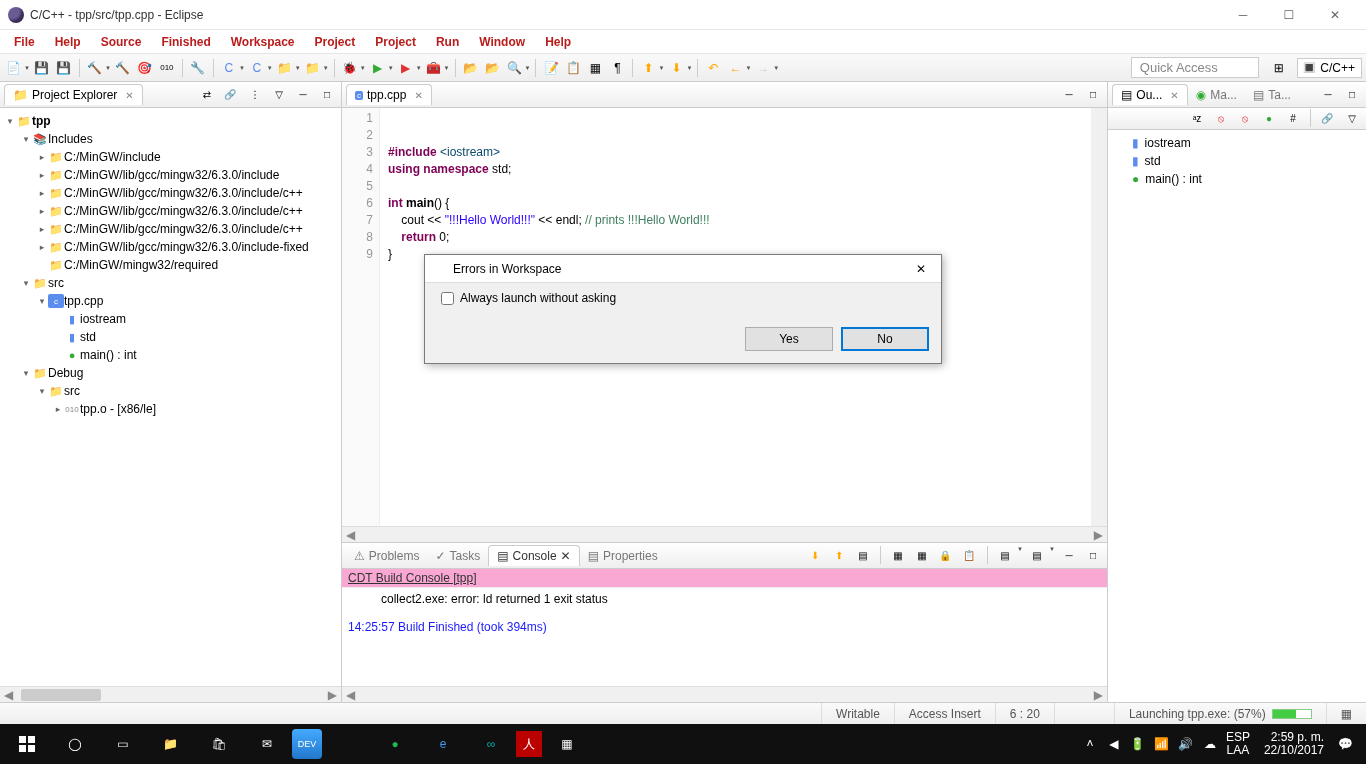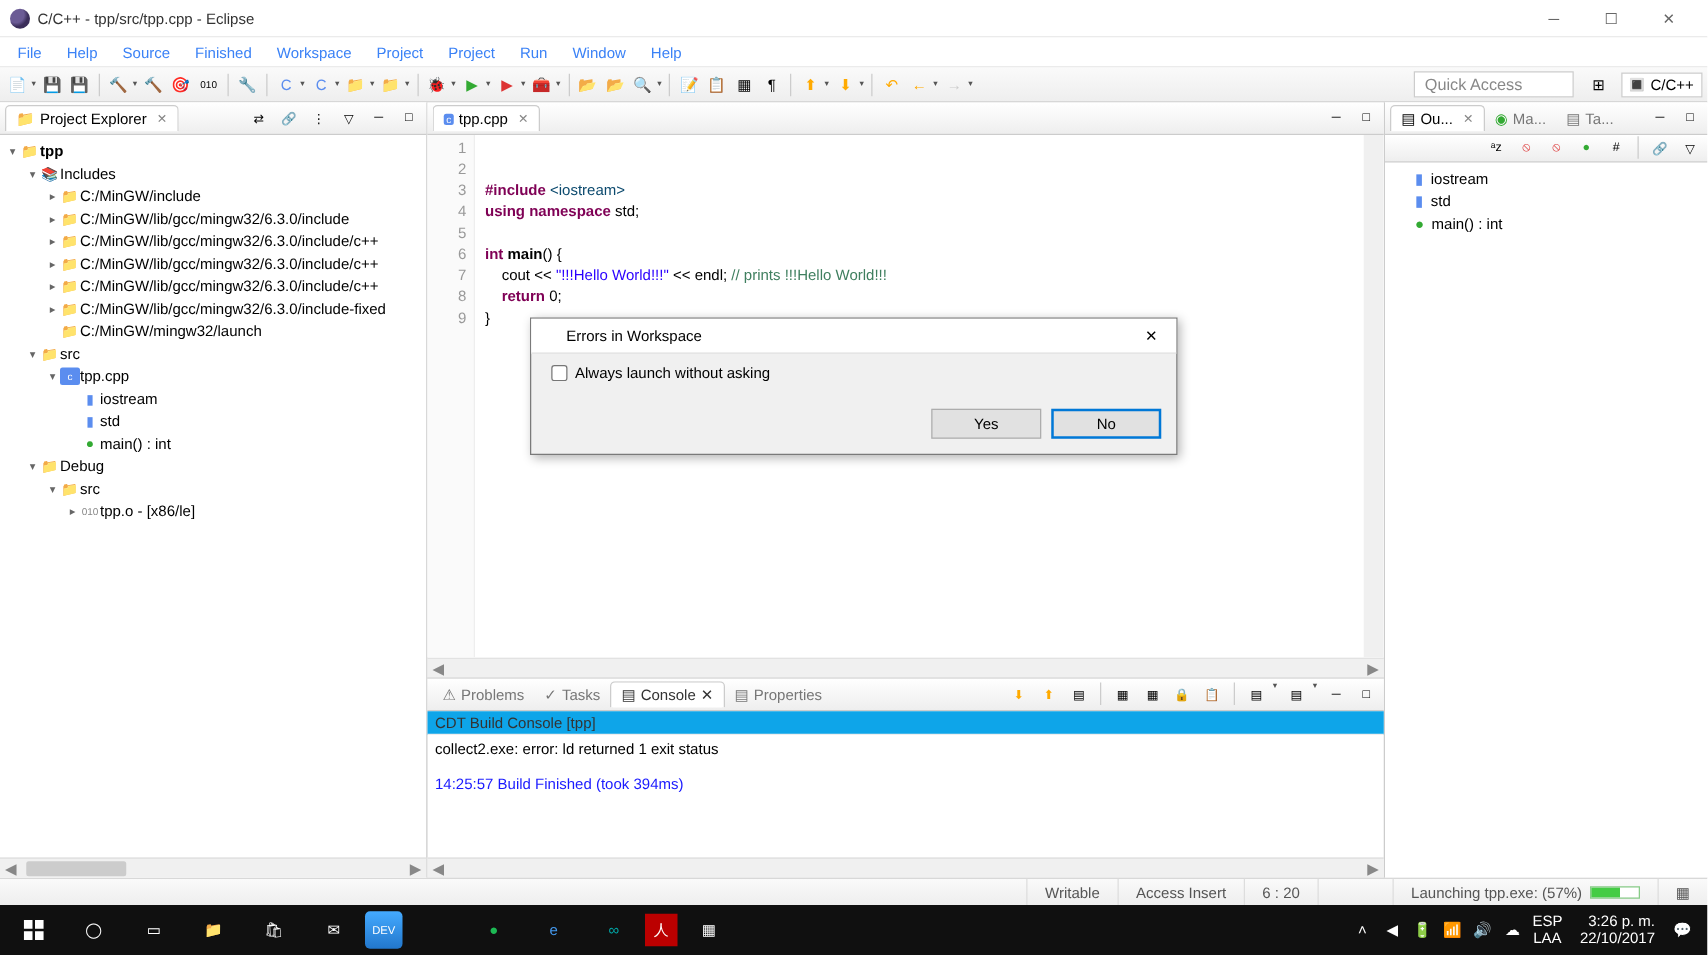--- a/index.html
+++ b/index.html
@@ -3,21 +3,21 @@
 <meta charset="utf-8">
 <style>
 * { margin: 0; padding: 0; box-sizing: border-box; font-family: "Segoe UI", Tahoma, sans-serif; font-size: 12px; }
 body { background: #fff; overflow: hidden; width: 1366px; height: 768px; position: relative; }
 .titlebar { height: 30px; background: #fff; display: flex; align-items: center; padding: 0 8px; border-bottom: 1px solid #e5e5e5; }
 .titlebar .eclipse-icon { width: 16px; height: 16px; background: radial-gradient(circle at 30% 30%, #6b5b95 40%, #3b2e5a 60%); border-radius: 50%; margin-right: 6px; }
 .titlebar .title { color: #333; flex: 1; }
 .win-controls { display: flex; gap: 0; }
 .win-btn { width: 46px; height: 30px; display: flex; align-items: center; justify-content: center; color: #666; cursor: pointer; }
 .menubar { height: 24px; background: #fff; display: flex; align-items: center; padding: 0 4px; border-bottom: 1px solid #e5e5e5; }
-.menubar .menu-item { padding: 3px 10px; color: #3b82f6; cursor: pointer; }
+.menubar .menu-item { padding: 3px 10px; color: #b91c1c; cursor: pointer; font-weight: bold; }
 .toolbar { height: 28px; background: linear-gradient(#fafafa,#eee); border-bottom: 1px solid #ccc; display: flex; align-items: center; padding: 0 4px; gap: 2px; }
 .tb-btn { width: 20px; height: 20px; display: inline-flex; align-items: center; justify-content: center; cursor: pointer; border-radius: 3px; position: relative; }
 .tb-sep { width: 1px; height: 18px; background: #ccc; margin: 0 3px; }
 .tb-drop { font-size: 6px; color: #555; margin-left: -2px; cursor: pointer; }
 .quick-access { margin-left: auto; border: 1px solid #ccc; padding: 2px 40px 2px 8px; color: #888; background: #fff; font-size: 13px; }
 .persp { margin-left: 6px; border: 1px solid #ccc; padding: 2px 6px; background: #fff; display: flex; align-items: center; gap: 4px; }
 .workspace { display: flex; height: 620px; }
 .left-panel { width: 342px; border-right: 1px solid #ccc; display: flex; flex-direction: column; background: #fff; }
 .view-header { height: 26px; background: linear-gradient(#fff,#eee); border-bottom: 1px solid #ccc; display: flex; align-items: center; padding: 0 4px; }
 .view-tab { background: #fff; border: 1px solid #ccc; border-bottom: none; padding: 3px 8px; display: flex; align-items: center; gap: 4px; border-radius: 4px 4px 0 0; }
@@ -41,23 +41,23 @@
 .code .str { color: #2a00ff; }
 .code .cmt { color: #3f7f5f; }
 .code .inc { color: #7f0055; font-weight: bold; }
 .code .hl-line { position: absolute; left: 0; right: 0; height: 17px; background: #e8f2fe; z-index: -1; }
 .vscroll { width: 16px; background: #f0f0f0; }
 .editor-hscroll { height: 16px; background: #f0f0f0; border-top: 1px solid #ddd; display:flex; align-items:center; justify-content:space-between; padding:0 4px;}
 .bottom-views { height: 160px; border-top: 1px solid #ccc; display: flex; flex-direction: column; }
 .bottom-tabs { height: 26px; background: linear-gradient(#fff,#eee); border-bottom: 1px solid #ccc; display: flex; align-items: center; padding: 0 4px; gap:0; }
 .btab { padding: 3px 8px; display: flex; align-items: center; gap: 4px; color: #777; cursor: pointer; }
 .btab.active { background: #fff; border: 1px solid #ccc; border-bottom: none; border-radius: 4px 4px 0 0; color: #333; }
-.console-title { padding: 2px 6px; color: #333; border-bottom: 1px solid #eee; background:#0ea5e9;}
+.console-title { padding: 2px 6px; color: #333; border-bottom: 1px solid #eee; background:#f9a8d4;text-decoration:underline;}
 .console-body { flex: 1; padding: 4px 6px; font-family: Consolas, monospace; font-size: 12px; overflow: auto; }
-.console-body .err { color: #000; }
+.console-body .err { color: #000; margin-left: 33px; }
 .console-body .info { color: #1a1aff; }
 .right-panel { width: 258px; display: flex; flex-direction: column; background: #fff; }
 .outline-body { padding: 4px 6px; font-size: 12px; }
 .outline-row { display: flex; align-items: center; height: 18px; gap: 6px; padding-left: 18px; }
 .statusbar { height: 22px; background: linear-gradient(#fafafa,#eee); border-top: 1px solid #ccc; display: flex; align-items: center; font-size: 11px; color: #555; }
 .statusbar .cell { padding: 0 14px; border-left: 1px solid #ddd; height: 100%; display: flex; align-items: center; }
 .statusbar .spacer { flex: 1; }
 .progress { display: inline-block; width: 40px; height: 10px; border: 1px solid #8c8; background: linear-gradient(to right,#4c4 60%, #fff 60%); margin-left: 6px; }
 .taskbar { height: 40px; background: #101010; display: flex; align-items: center; padding: 0 4px; gap: 2px; }
 .task-btn { width: 46px; height: 40px; display: flex; align-items: center; justify-content: center; color: #fff; cursor: pointer; }
@@ -220,21 +220,21 @@
           <span>C:/MinGW/lib/gcc/mingw32/6.3.0/include/c++</span>
         </div>
       <div class="tree-row" style="padding-left:36px;">
           <span class="twisty">▸</span>
           <span class="tree-icon folder-icon">📁</span>
           <span>C:/MinGW/lib/gcc/mingw32/6.3.0/include-fixed</span>
         </div>
       <div class="tree-row" style="padding-left:36px;">
           <span class="twisty"></span>
           <span class="tree-icon folder-icon">📁</span>
-          <span>C:/MinGW/mingw32/launch</span>
+          <span>C:/MinGW/mingw32/required</span>
         </div>
       <div class="tree-row" style="padding-left:20px;">
           <span class="twisty">▾</span>
           <span class="tree-icon folder-icon">📁</span>
           <span>src</span>
         </div>
       <div class="tree-row" style="padding-left:36px;">
           <span class="twisty">▾</span>
           <span class="tree-icon c-icon">c</span>
           <span>tpp.cpp</span>
@@ -458,21 +458,21 @@
     <span class="tray-icon">◀</span>
     <span class="tray-icon">🔋</span>
     <span class="tray-icon">📶</span>
     <span class="tray-icon">🔊</span>
     <span class="tray-icon">☁</span>
     <div style="text-align:center;line-height:13px;">
         <div>ESP</div>
         <div>LAA</div>
       </div>
     <div class="clock">
-        <div>3:26 p. m.</div>
+        <div>2:59 p. m.</div>
         <div>22/10/2017</div>
       </div>
     <span class="tray-icon">💬</span>
   </div>
 </div>
 
 <div class="dialog">
   <div class="dlg-title">
     <div class="eclipse-icon"></div>
     <span>Errors in Workspace</span>

